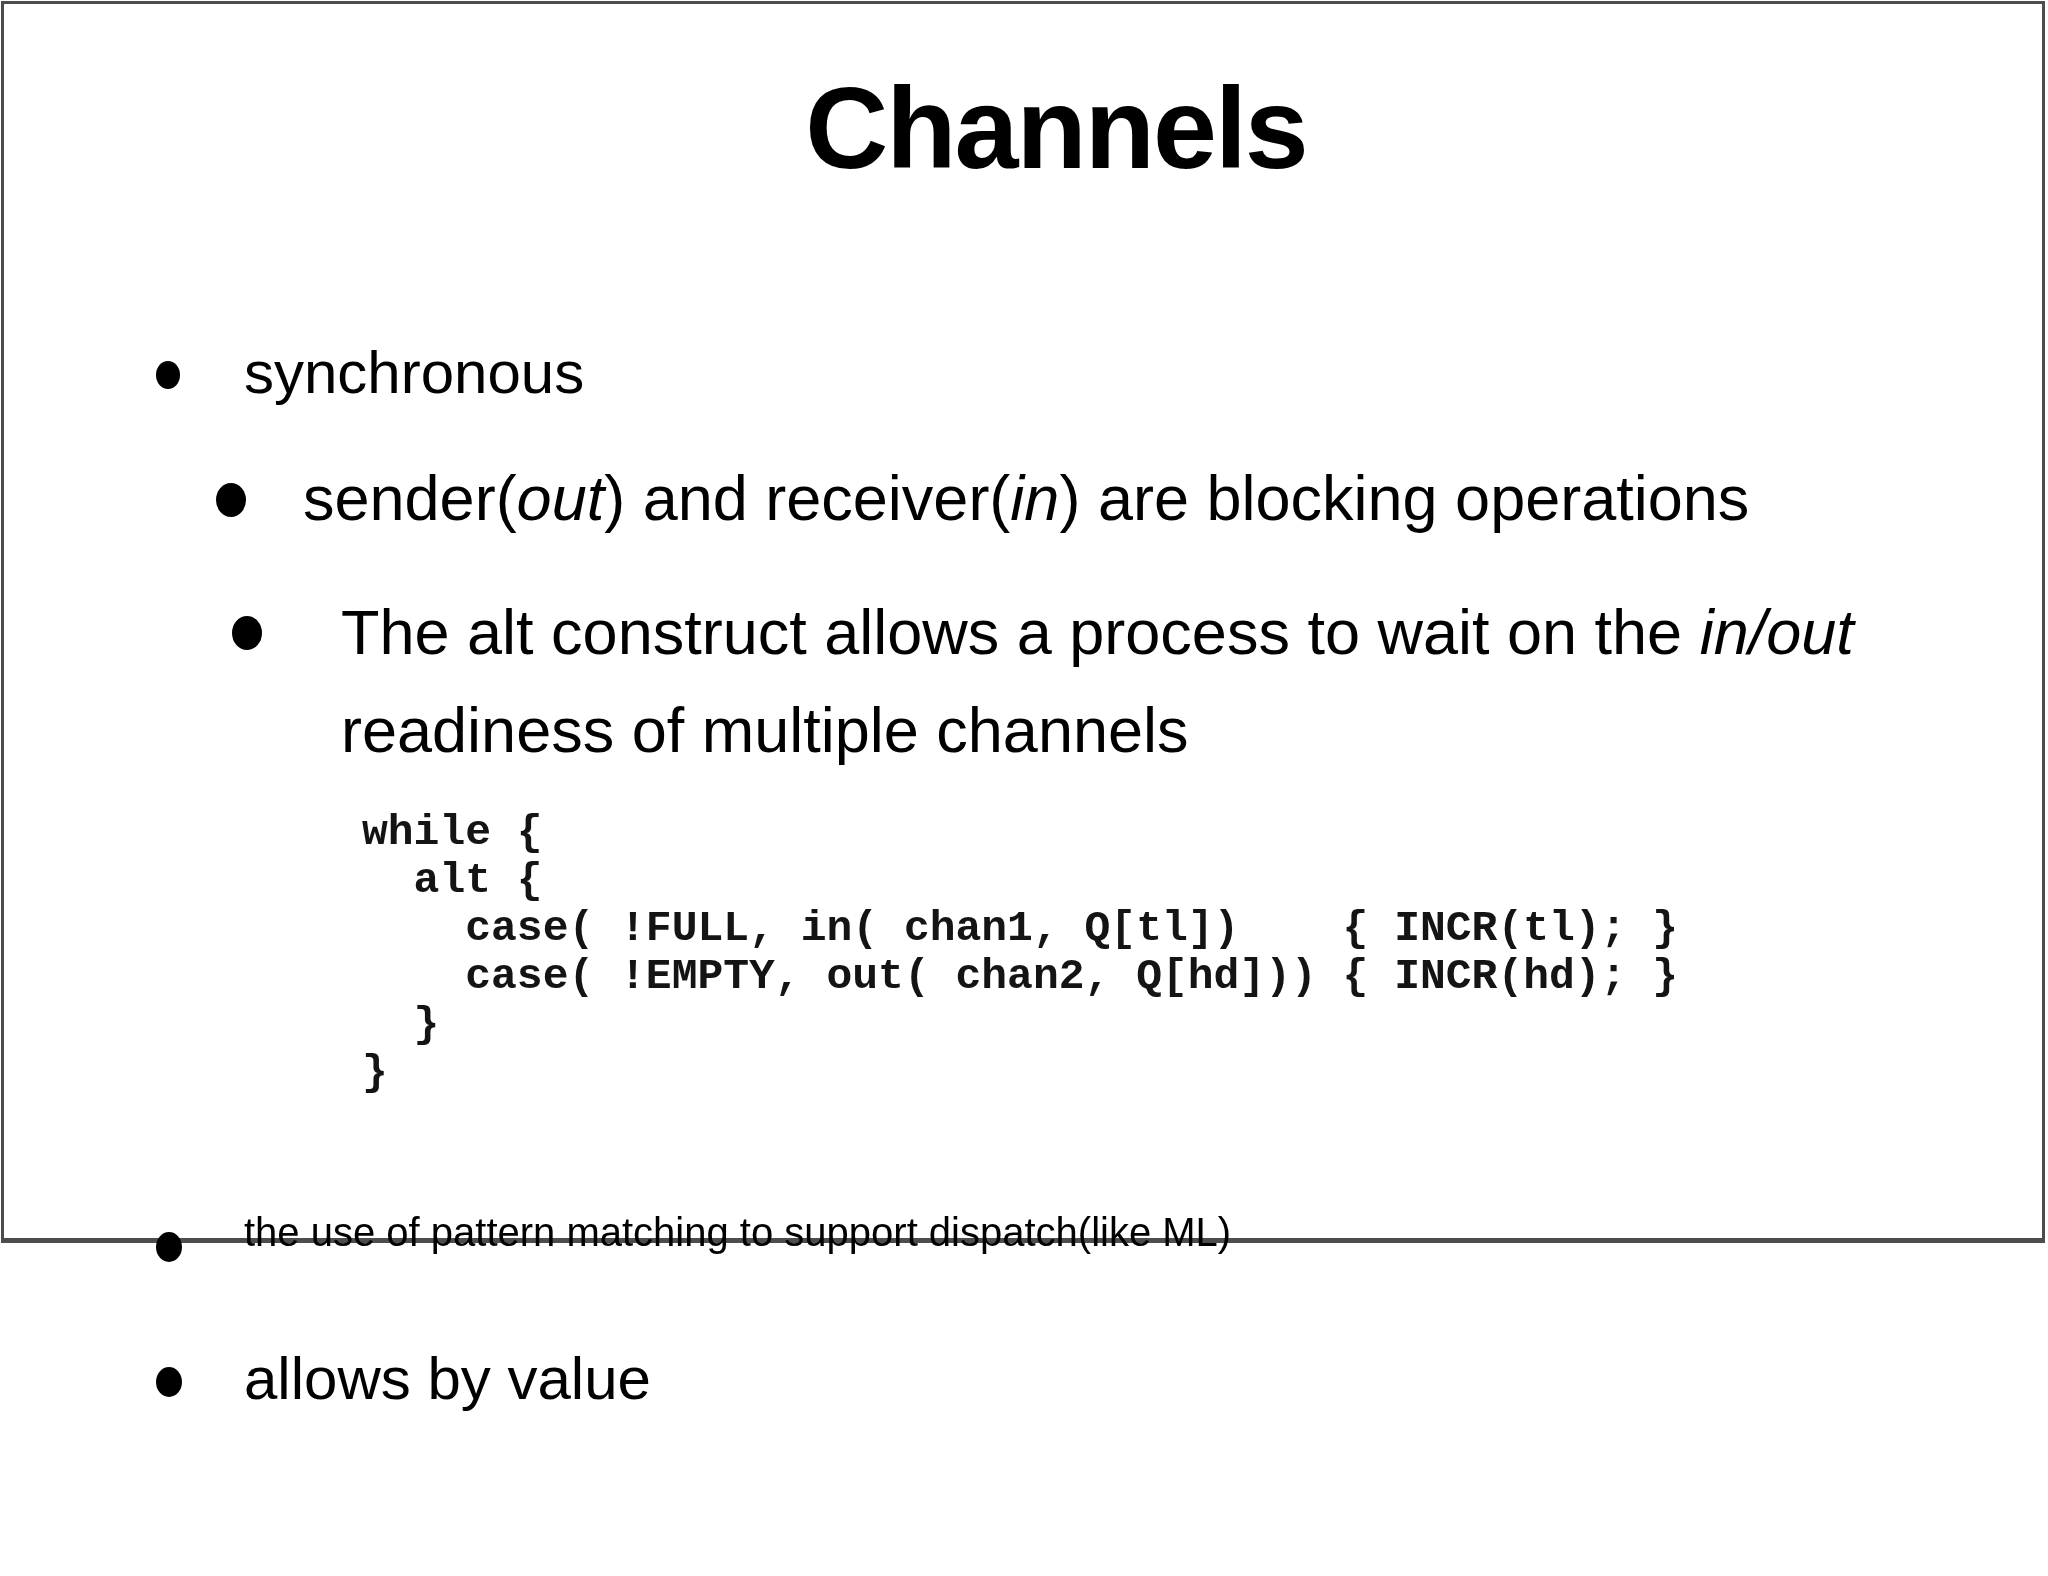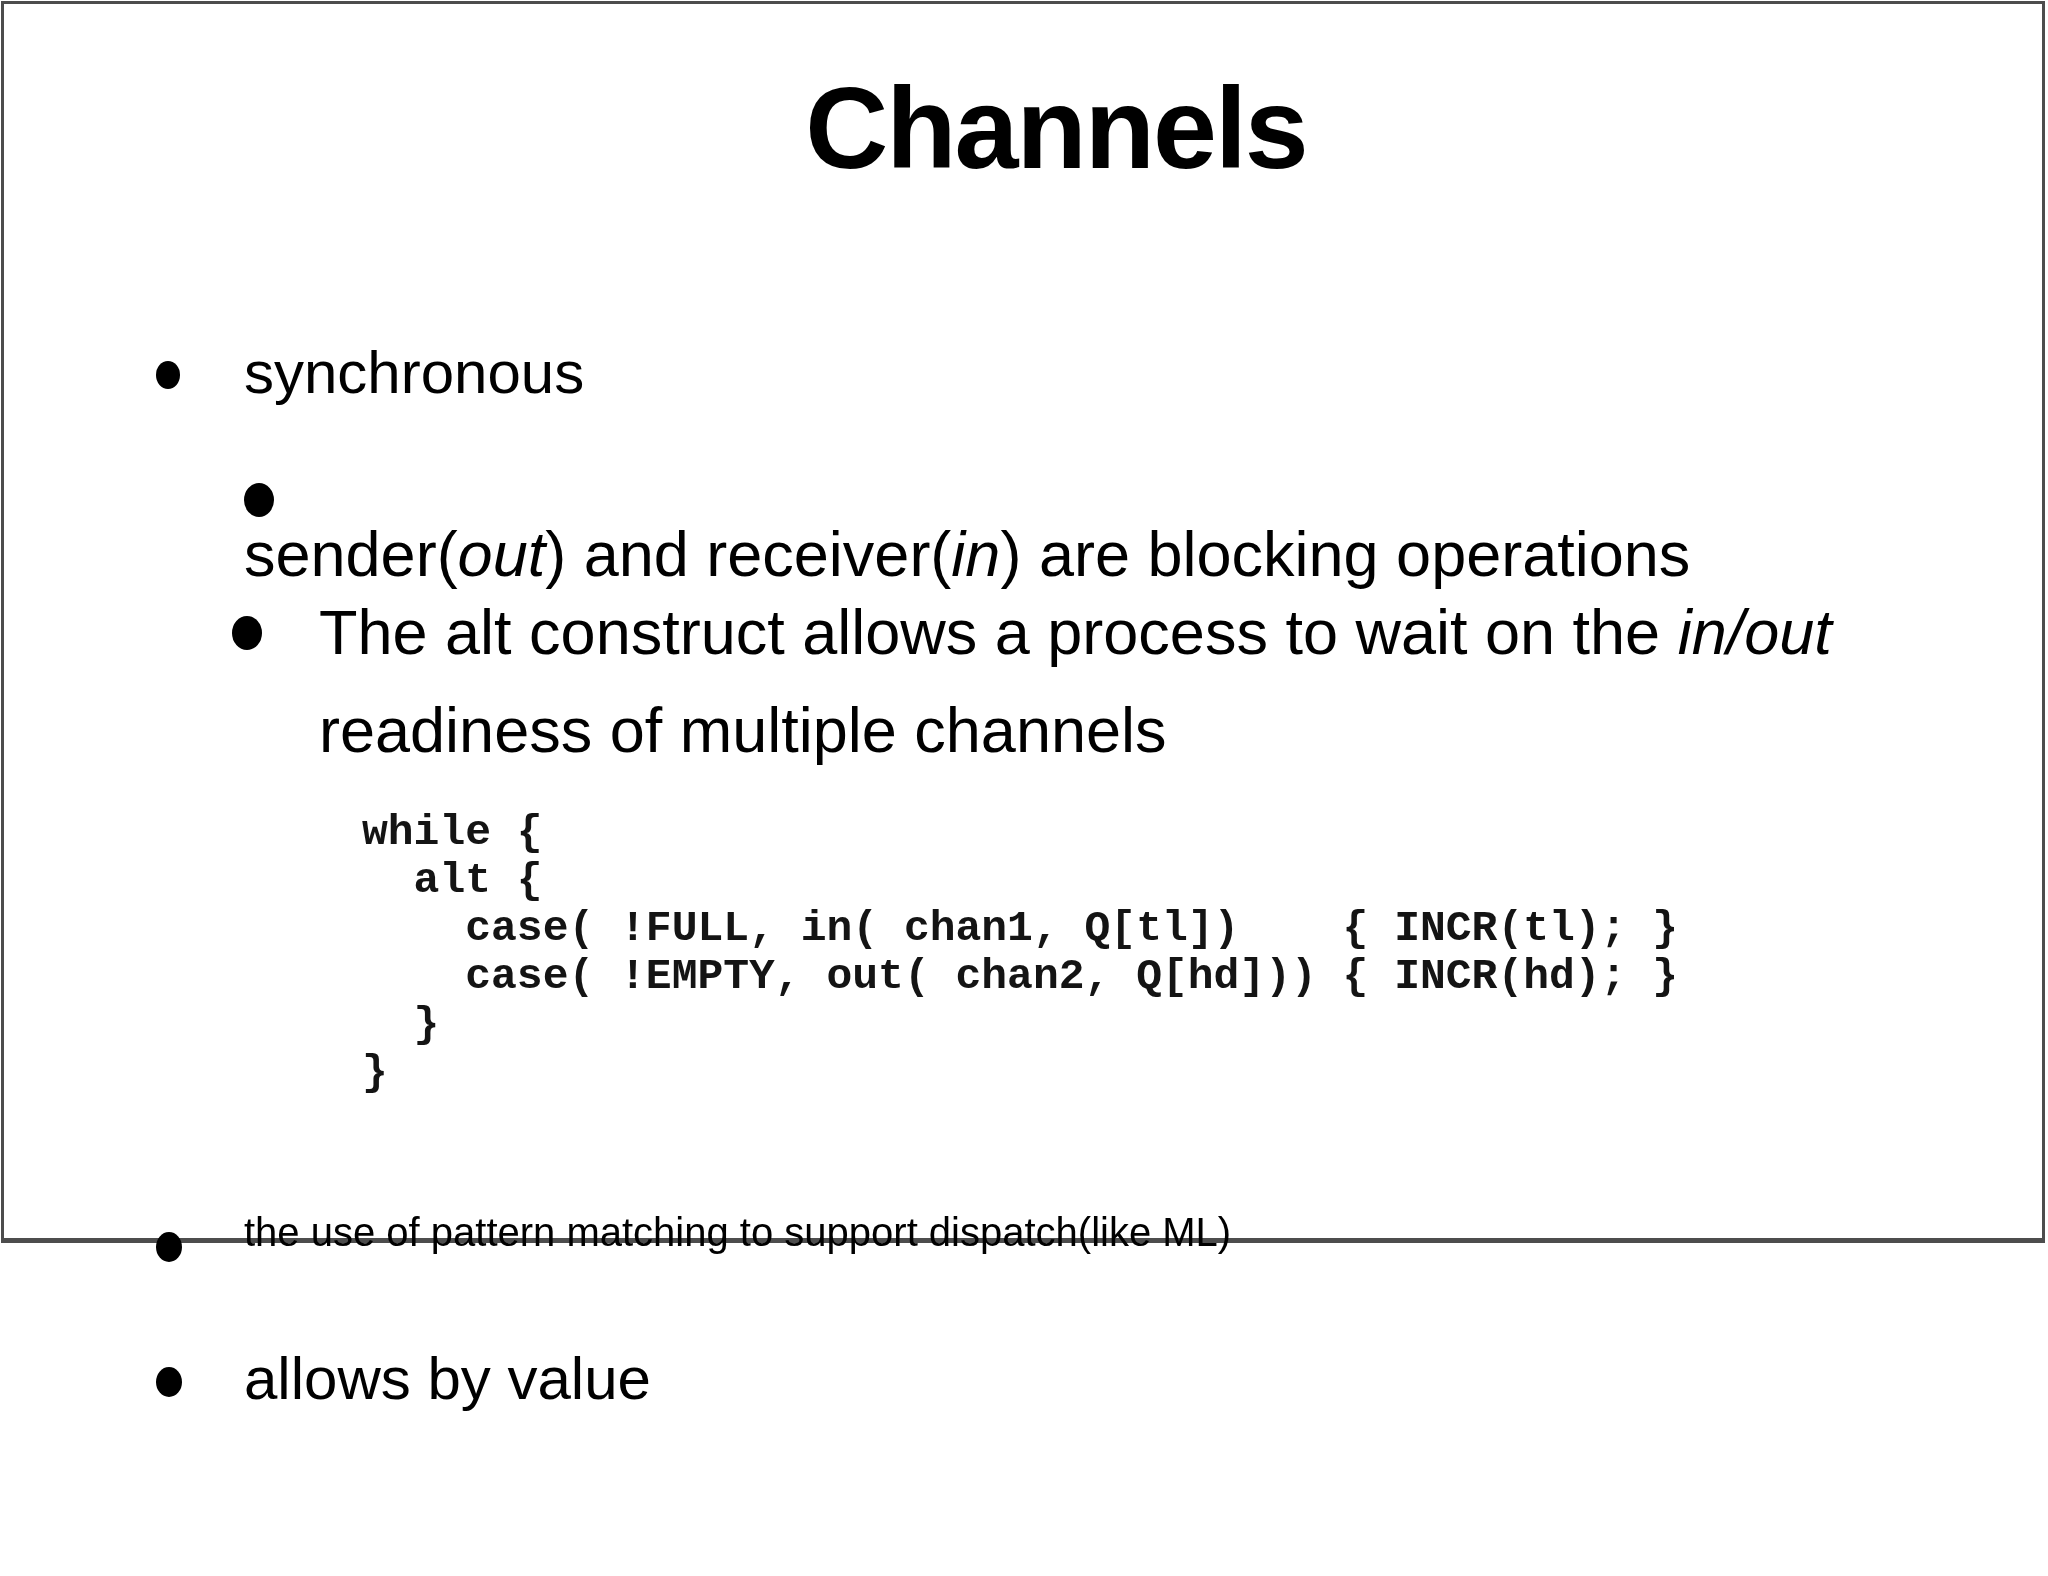--- a/index.html
+++ b/index.html
@@ -44,23 +44,23 @@
     display: block;
     background: #000000;
     border-radius: 50%;
   }
   .btext { white-space: nowrap; }
   .btext .seg-italic { font-style: italic; }
   
   .row-b1 { left: 152px; top: 333px; font-size: 60px; line-height: 1.2; }
   .row-b1 .marker { width: 24px; height: 28px; margin-top: 24px; margin-right: 64px; }
   
-  .row-s1 { left: 240px; top: 457px; font-size: 63px; line-height: 1.2; flex-direction: column; }
+  .row-s1 { left: 212px; top: 457px; font-size: 63px; line-height: 1.2; }
   .row-s1 .marker { width: 30px; height: 34px; margin-top: 22px; margin-right: 57px; }
-  .row-s2 { left: 228px; top: 580px; font-size: 63px; line-height: 1.55; }
+  .row-s2 { left: 228px; top: 580px; font-size: 63px; line-height: 1.55; gap: 22px; }
   .row-s2 .marker { width: 30px; height: 34px; margin-top: 32px; margin-right: 57px; }
   
   .row-b2 { left: 152px; top: 1204px; font-size: 40px; line-height: 1.2; }
   .row-b3 { left: 152px; top: 1339px; font-size: 60px; line-height: 1.2; }
   .row-b2 .marker, .row-b3 .marker { width: 26px; height: 30px; margin-top: 24px; margin-right: 62px; }
   .code {
     position: absolute;
     left: 358px; top: 805px;
     margin: 0;
     font-family: "Liberation Mono", "DejaVu Sans Mono", monospace;

